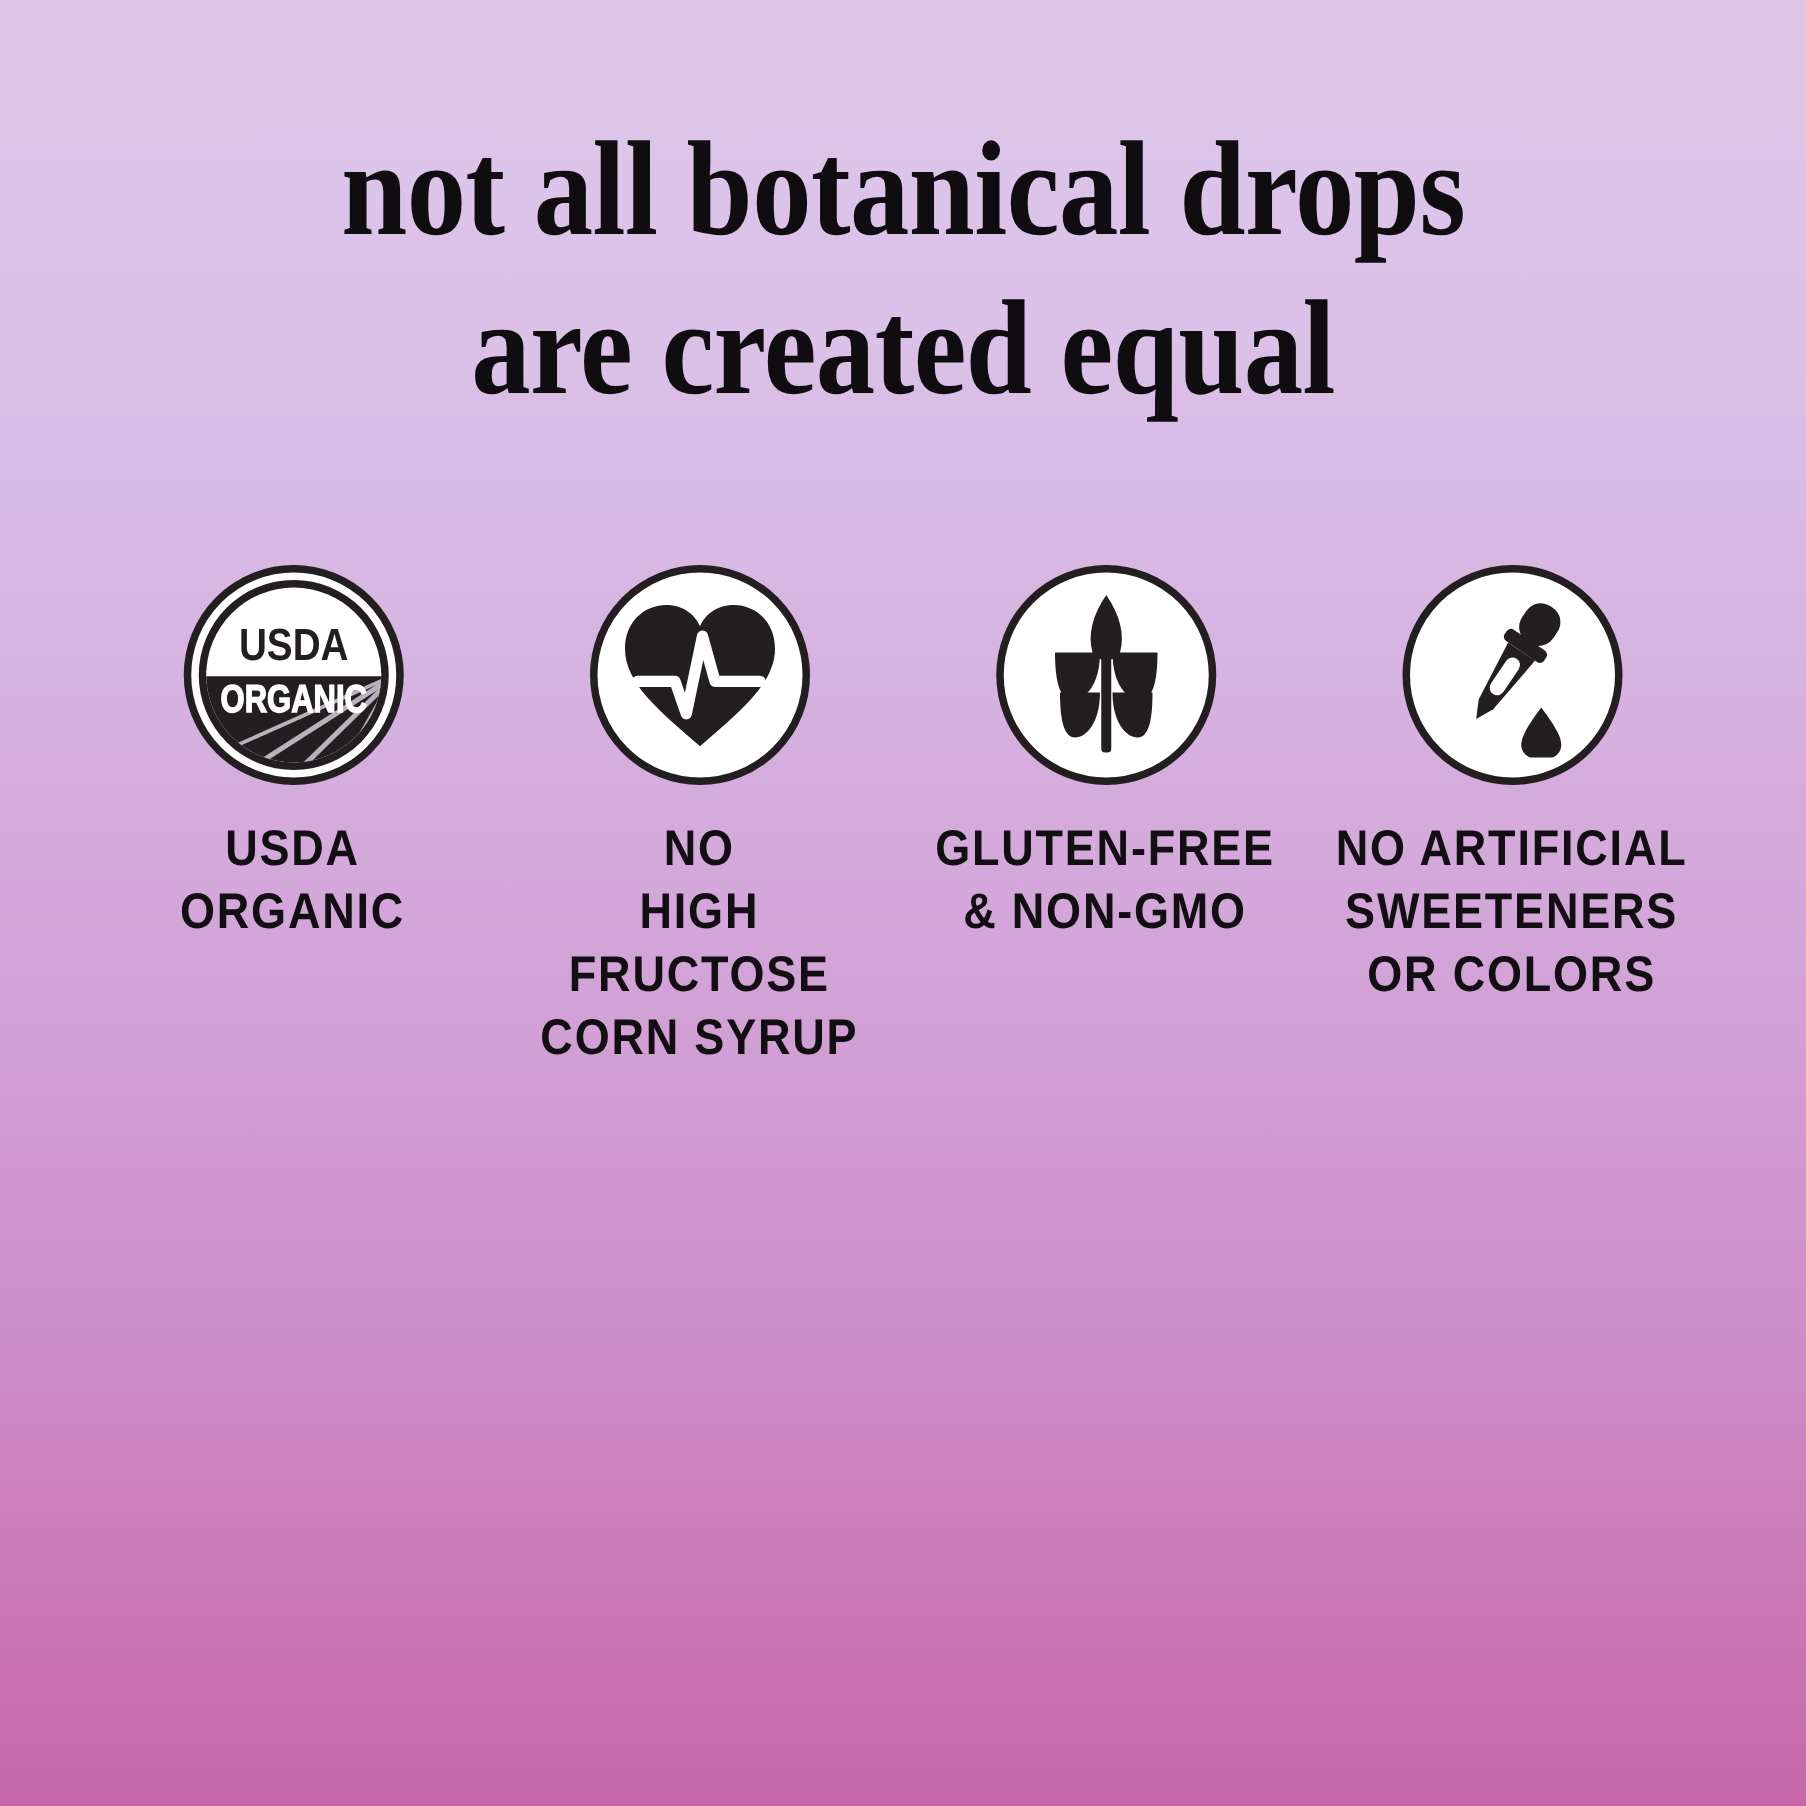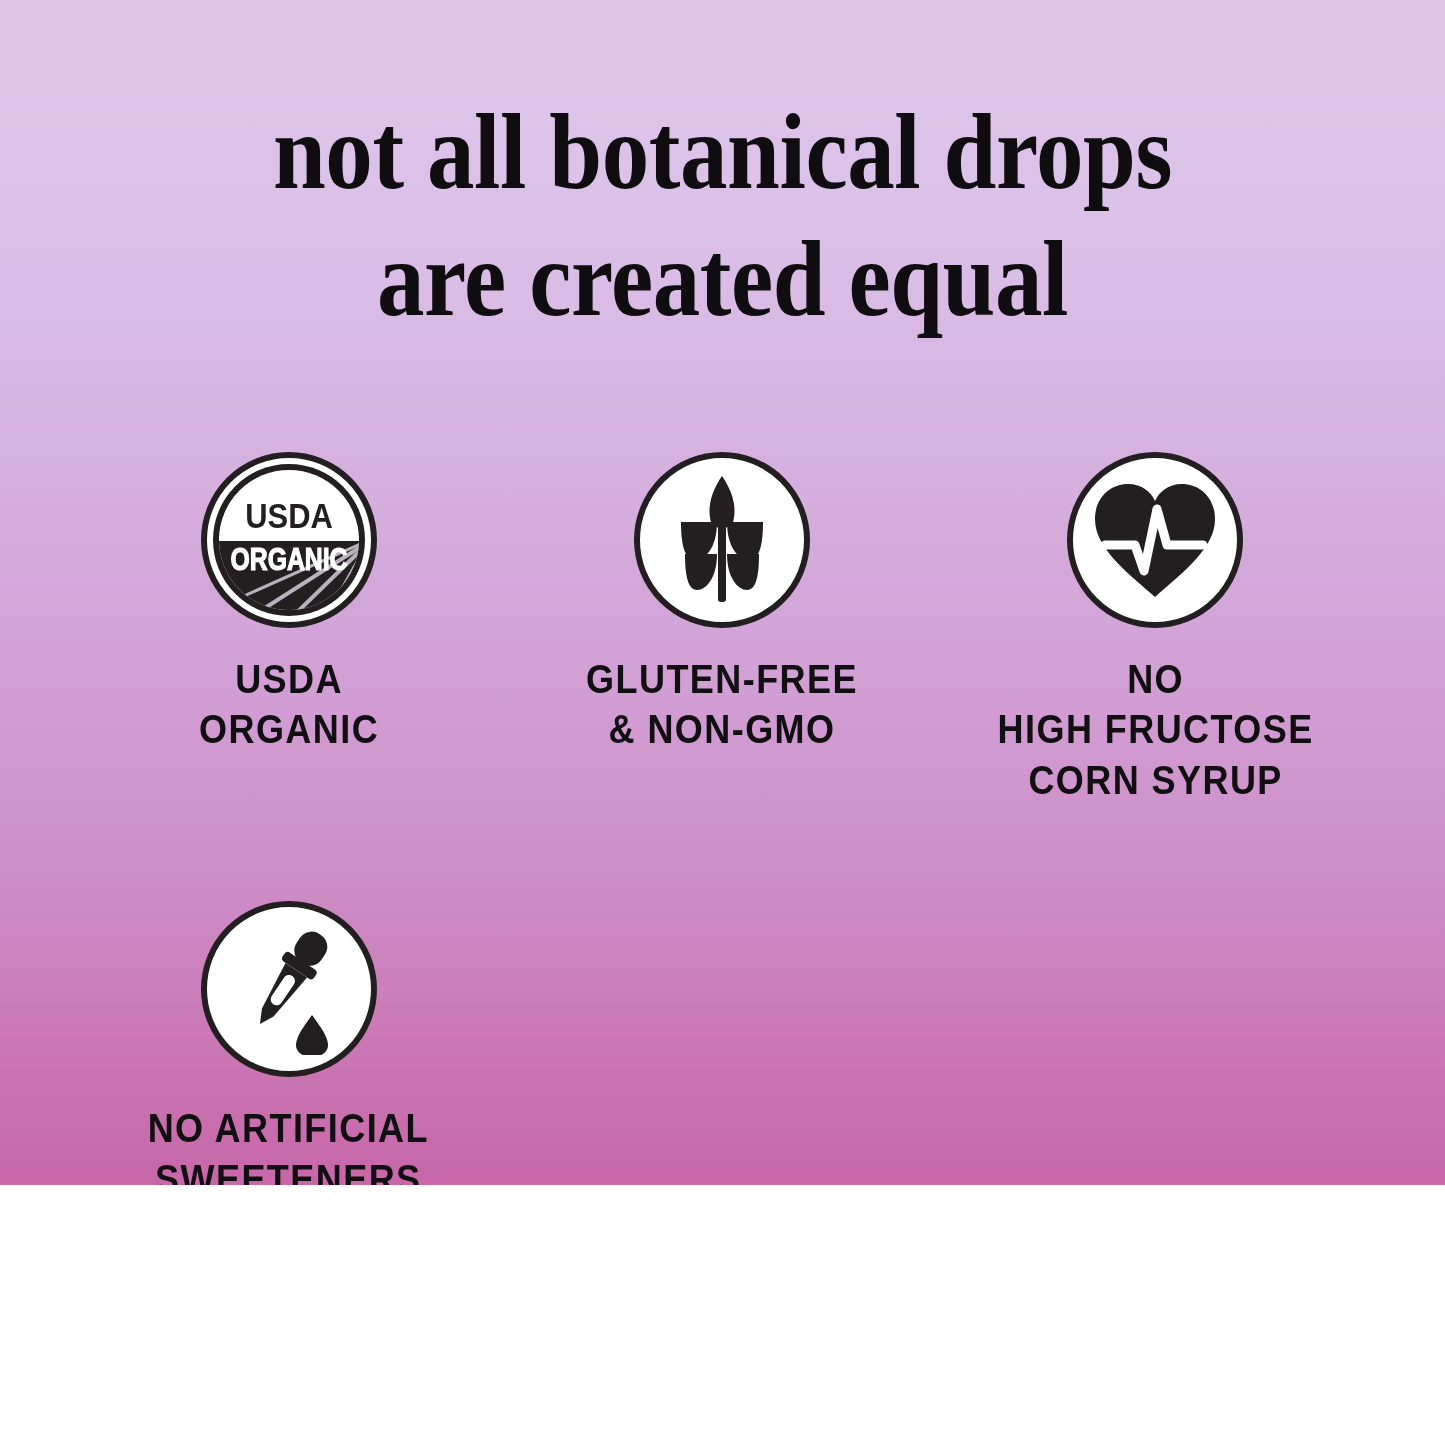--- a/index.html
+++ b/index.html
@@ -9,21 +9,21 @@
   body {
     width: 1445px;
     height: 1445px;
     overflow: hidden;
     font-family: "Liberation Sans", sans-serif;
   }
 
   .poster {
     position: relative;
     width: 1445px;
-    height: 1185px;
+    height: 1445px;
     background: linear-gradient(to bottom,
         #dec6ea 0%,
         #dbc1e8 18%,
         #d6b2e0 38%,
         #d2a2d6 55%,
         #cd8cc6 75%,
         #c972b0 92%,
         #c767a8 100%);
     box-sizing: border-box;
     overflow: hidden;
@@ -50,21 +50,21 @@
     white-space: nowrap;
   }
 
   
   .grid {
     position: absolute;
     top: 452px;
     left: 72px;
     width: 1300px;
     display: grid;
-    grid-template-columns: repeat(3, 1fr);
+    grid-template-columns: repeat(4, 1fr);
     grid-template-rows: auto auto;
     row-gap: 96px;
     column-gap: 0px;
   }
 
   .cell {
     display: flex;
     flex-direction: column;
     align-items: center;
   }
@@ -150,59 +150,59 @@
         </svg>
       </div>
       <div class="caption">USDA
 ORGANIC</div>
     </div>
 
 
 
     <div class="cell row2">
       <div class="badge">
-        <svg width="110" height="132" viewBox="0 0 110 132">
-          <g fill="#231f20">
-
-            <rect x="51" y="38" width="8" height="90" rx="3"></rect>
-
-            <path d="M 55 2 C 44 18, 40 34, 44 48 C 48 56, 62 56, 66 48 C 70 34, 66 18, 55 2 Z"></path>
-
-            <path d="M 14 48 L 50 48 C 50 74, 38 86, 28 86 C 18 86, 14 72, 14 48 Z"></path>
-            <path d="M 96 48 L 60 48 C 60 74, 72 86, 82 86 C 92 86, 96 72, 96 48 Z"></path>
-
-            <path d="M 18 80 L 50 80 C 50 104, 39 116, 30 116 C 21 116, 18 102, 18 80 Z"></path>
-            <path d="M 92 80 L 60 80 C 60 104, 71 116, 80 116 C 89 116, 92 102, 92 80 Z"></path>
-          </g>
-        </svg>
-      </div>
-      <div class="caption">GLUTEN-FREE
-&amp; NON-GMO</div>
-    </div>
-
-    <div class="cell row2">
-      <div class="badge">
         <svg width="128" height="122" viewBox="0 0 128 122">
           <path d="M 64 118
                    C 32 90, 4 68, 4 40
                    C 4 18, 20 5, 37 5
                    C 51 5, 60 13, 64 22
                    C 68 13, 77 5, 91 5
                    C 108 5, 124 18, 124 40
                    C 124 68, 96 90, 64 118 Z" fill="#231f20"></path>
           <path d="M 14 66 L 44 66 L 53 92 L 66 30 L 76 66 L 112 66" fill="none" stroke="#ffffff" stroke-width="9" stroke-linecap="round" stroke-linejoin="round"></path>
         </svg>
       </div>
       <div class="caption">NO
 HIGH FRUCTOSE
 CORN SYRUP</div>
     </div>
 
     <div class="cell row2">
       <div class="badge">
+        <svg width="110" height="132" viewBox="0 0 110 132">
+          <g fill="#231f20">
+
+            <rect x="51" y="38" width="8" height="90" rx="3"></rect>
+
+            <path d="M 55 2 C 44 18, 40 34, 44 48 C 48 56, 62 56, 66 48 C 70 34, 66 18, 55 2 Z"></path>
+
+            <path d="M 14 48 L 50 48 C 50 74, 38 86, 28 86 C 18 86, 14 72, 14 48 Z"></path>
+            <path d="M 96 48 L 60 48 C 60 74, 72 86, 82 86 C 92 86, 96 72, 96 48 Z"></path>
+
+            <path d="M 18 80 L 50 80 C 50 104, 39 116, 30 116 C 21 116, 18 102, 18 80 Z"></path>
+            <path d="M 92 80 L 60 80 C 60 104, 71 116, 80 116 C 89 116, 92 102, 92 80 Z"></path>
+          </g>
+        </svg>
+      </div>
+      <div class="caption">GLUTEN-FREE
+&amp; NON-GMO</div>
+    </div>
+
+    <div class="cell row2">
+      <div class="badge">
         <svg width="126" height="132" viewBox="0 0 126 132">
           <g fill="#231f20">
             <g transform="rotate(34 63 58)">
 
               <rect x="48" y="2" width="30" height="34" rx="14"></rect>
 
               <rect x="44" y="34" width="38" height="11" rx="4"></rect>
 
               <path d="M 50 45 L 76 45 L 70 96 L 63 110 L 56 96 Z"></path>
             </g>

